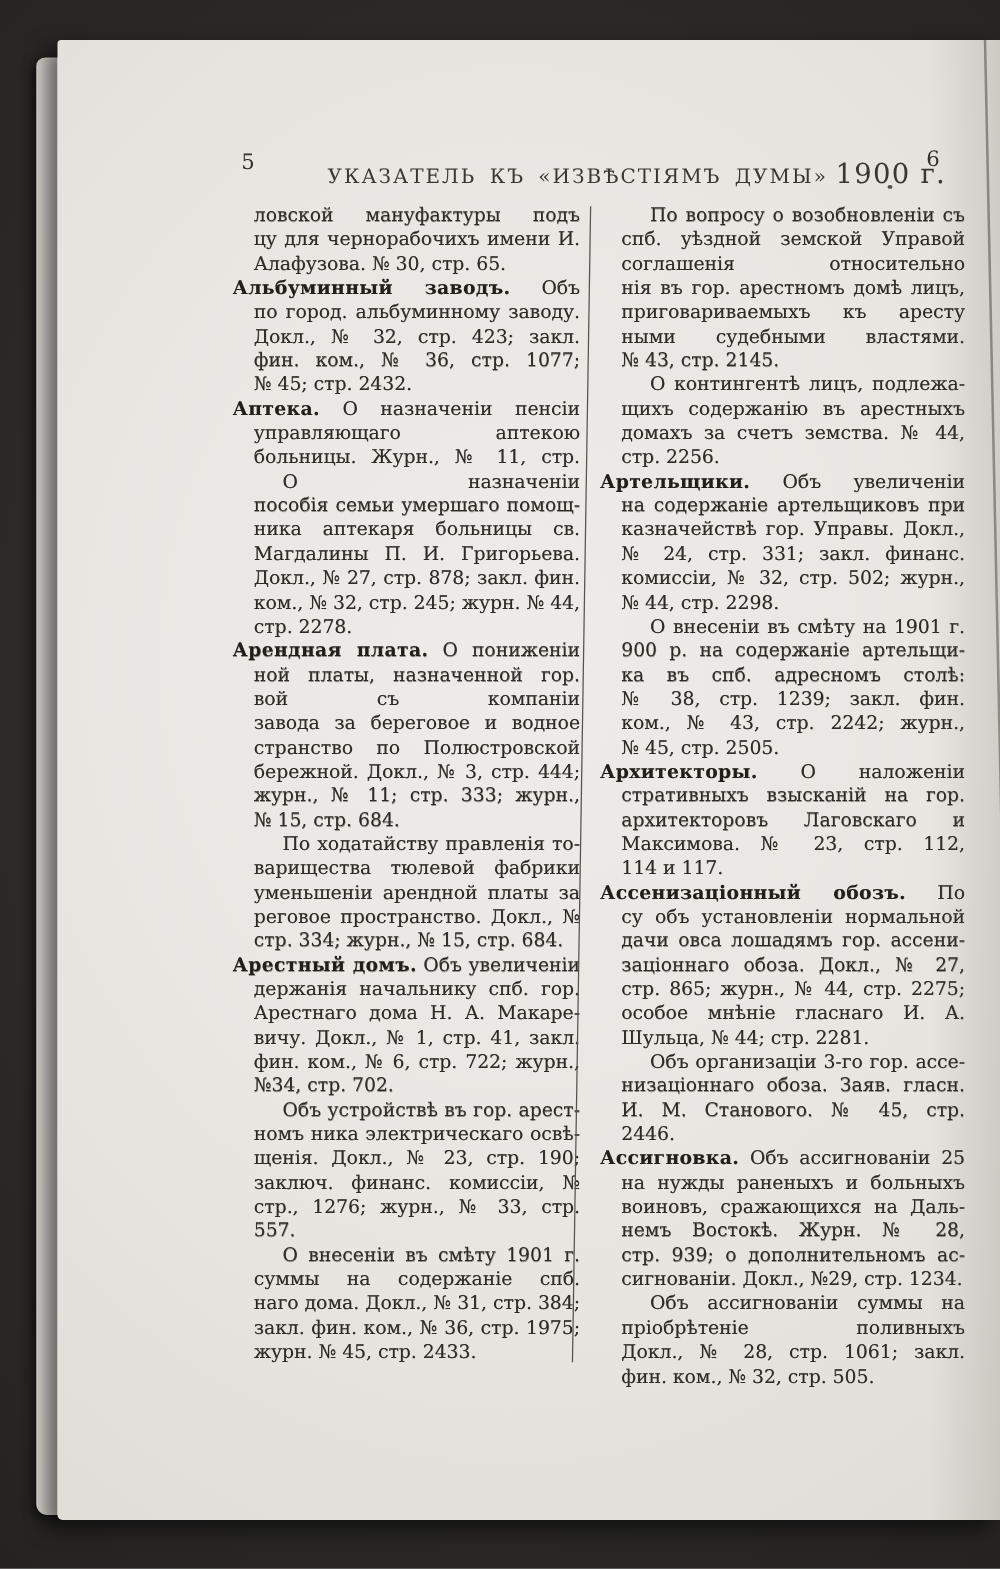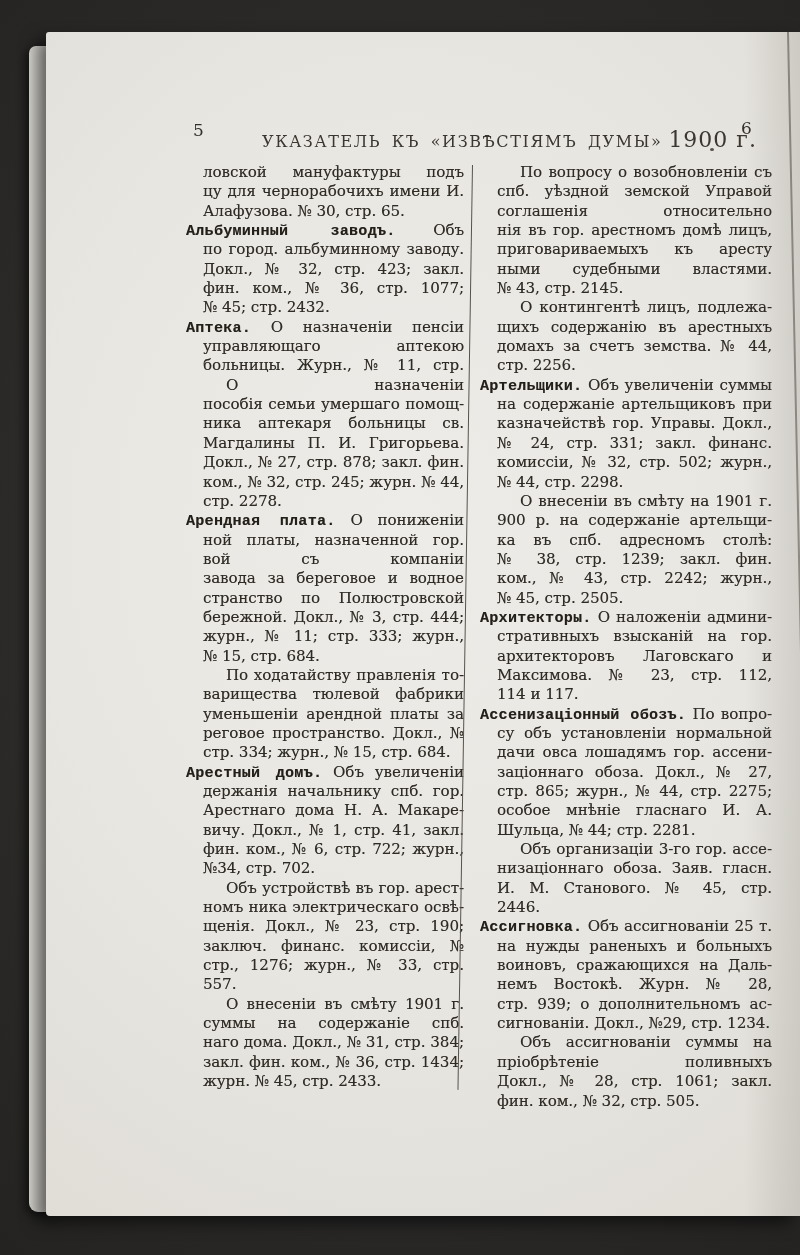--- a/index.html
+++ b/index.html
@@ -54,21 +54,21 @@
     background:#57534b;transform:rotate(0.9deg);transform-origin:50% 0;
   }
   .line{
     height:19.35px;overflow:hidden;
     padding-left:17px;
     text-align:justify;text-align-last:justify;
   }
   .para.entry .line.first{padding-left:0;}
   .para.sub .line.first{padding-left:40px;}
   .line.nojust{text-align-last:left;}
-  .line b{font-weight:700;letter-spacing:.3px;color:#221f19;font-family:Liberation Mono, monospace;}
+  .line b{font-weight:700;letter-spacing:.3px;color:#221f19;}
 </style>
 </head>
 <body>
 
 <div class="page-under"></div>
 
 <div class="page">
   <div class="page-edge-line"></div>
 
   <div class="running-head">
@@ -138,21 +138,21 @@
         <div class="line">номъ ника электрическаго освѣ-</div>
         <div class="line">щенія. Докл., № 23, стр. 190;</div>
         <div class="line">заключ. финанс. комиссіи, № 29,</div>
         <div class="line">стр., 1276; журн., № 33, стр.</div>
         <div class="line nojust">557.</div>
       </div>
       <div class="para sub">
         <div class="line first">О внесеніи въ смѣту 1901 г.</div>
         <div class="line">суммы на содержаніе спб. арест-</div>
         <div class="line">наго дома. Докл., № 31, стр. 384;</div>
-        <div class="line">закл. фин. ком., № 36, стр. 1434;</div>
+        <div class="line">закл. фин. ком., № 36, стр. 1975;</div>
         <div class="line nojust">журн. № 45, стр. 2433.</div>
       </div>
     </div>
   <div class="divider"></div>
   <div class="col right">
       <div class="para sub">
         <div class="line first">По вопросу о возобновленіи съ</div>
         <div class="line">спб. уѣздной земской Управой</div>
         <div class="line">соглашенія относительно содержа-</div>
         <div class="line">нія въ гор. арестномъ домѣ лицъ,</div>

